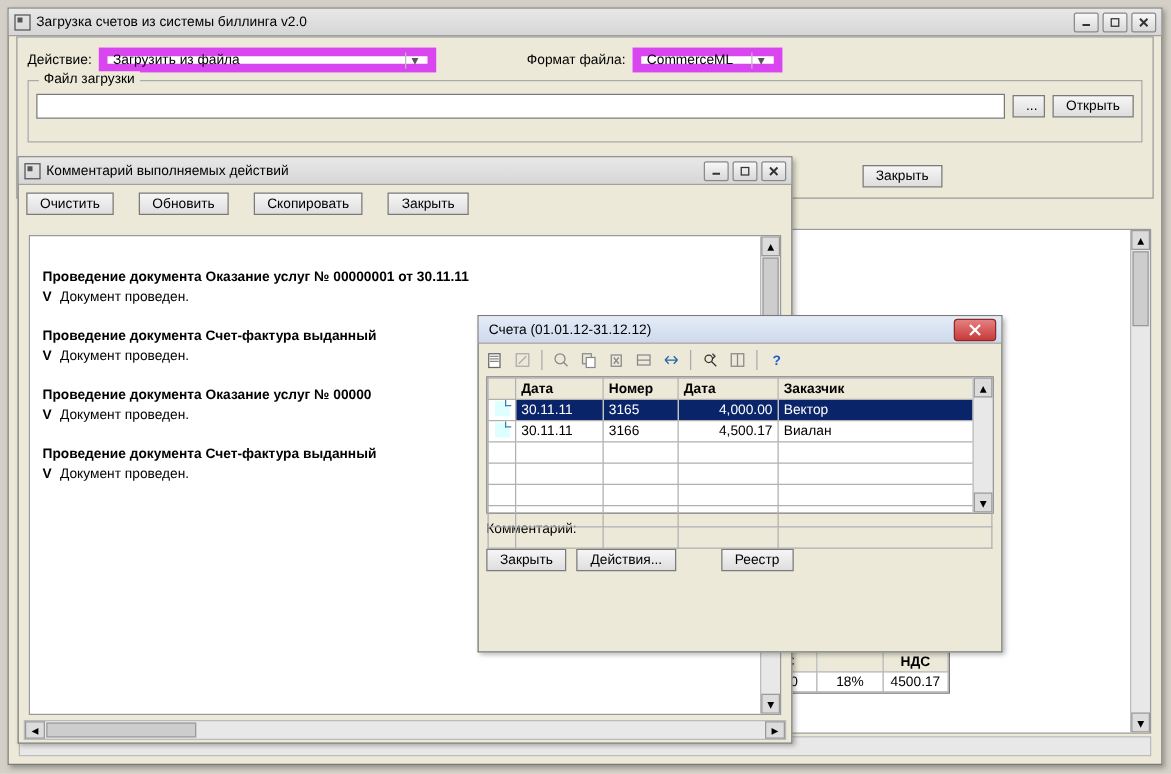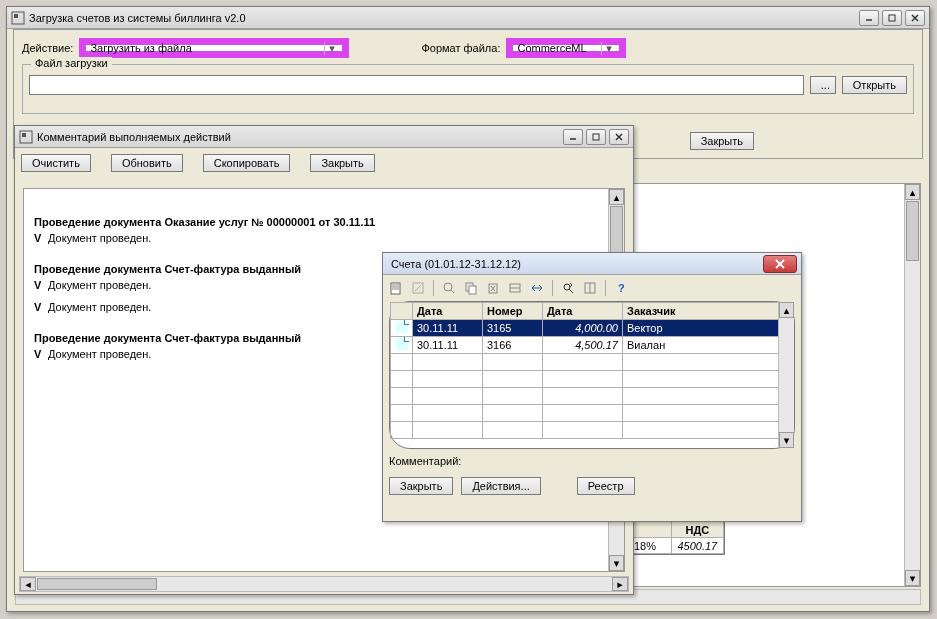--- a/index.html
+++ b/index.html
@@ -49,21 +49,21 @@
 
   
   .gridtoolbar { display:flex; gap:4px; padding:4px; align-items:center; }
   .gridtoolbar .tbtn { width:18px; height:18px; border:1px solid transparent; display:flex; align-items:center; justify-content:center; cursor:pointer; }
   .gridtoolbar .sep { width:1px; height:16px; background:#aaa; margin:0 2px; }
   .grid { border:1px solid #7a7a7a; background:#fff; margin:0 6px; position:relative; }
   table { border-collapse: collapse; width: 100%; table-layout: fixed; }
   th, td { border: 1px solid #b0b0b0; padding: 1px 4px; height: 17px; overflow:hidden; white-space:nowrap; }
   th { background: #ece9d8; font-weight: bold; text-align: left; }
   td.iconcell { width: 20px; text-align:center; padding:0;}
-  td.num { text-align: right; font-style: italic; }
+  td.num { text-align: right; }
   tr.sel td { background: #0a246a; color: #fff; }
   tr.sel td.iconcell { background:#fff; color:#000; }
   .gridfooter { padding: 6px; }
   .gridbtns { display:flex; gap:8px; padding: 4px 6px 8px 6px; }
 
   
   .peekgrid { position:absolute; border:1px solid #7a7a7a; background:#fff; }
   .peekgrid th, .peekgrid td { border:1px solid #b0b0b0; padding:1px 4px; height:16px; font-size:11px; text-align:center; }
   .peekgrid th { background:#ece9d8; font-weight:bold; }
 
@@ -142,21 +142,21 @@
       <div class="arr" style="top:0">▴</div>
       <div class="thumb" style="top:17px; height:60px;"></div>
       <div class="arr" style="bottom:0">▾</div>
     </div>
   </div>
   <div class="main-hscroll">
     <div class="thumb" style="left:1px; width:60px;"></div>
   </div>
 </div>
 
-<div class="peekgrid" style="left:565px; top:520px; width:160px;">
+<div class="peekgrid" style="left:600px; top:520px; width:160px;">
   <table>
     <tbody>
         <tr>
       <th>ДС</th>
       <th></th>
       <th>НДС</th>
     </tr>
     <tr>
       <td class="num">3.70</td>
       <td>18%</td>
@@ -199,20 +199,21 @@
     <button class="btn">Обновить</button>
     <button class="btn">Скопировать</button>
     <button class="btn">Закрыть</button>
   </div>
   <div class="logwrap">
     <div class="logbody" id="logbody">
         <div class="loghdr">Проведение документа Оказание услуг № 00000001 от 30.11.11</div>
         <div class="logline"><span class="chk">V</span>Документ проведен.</div>
         <div class="loghdr">Проведение документа Счет-фактура выданный</div>
         <div class="logline"><span class="chk">V</span>Документ проведен.</div>
+        <div class="loghdr">Проведение документа Оказание услуг № 00000</div>
         <div class="logline"><span class="chk">V</span>Документ проведен.</div>
         <div class="loghdr">Проведение документа Счет-фактура выданный</div>
         <div class="logline"><span class="chk">V</span>Документ проведен.</div>
       </div>
     <div class="vscroll">
       <div class="arr" style="top:0">▴</div>
       <div class="thumb" style="top:17px; height:130px;"></div>
       <div class="arr" style="bottom:0">▾</div>
     </div>
   </div>
@@ -293,21 +294,21 @@
         </svg>
       </div>
     <div class="sep"></div>
     <div class="tbtn">
         <svg width="14" height="14" viewBox="0 0 14 14">
           <text x="4" y="11" font-size="11" fill="#2255cc" font-weight="bold">?</text>
         </svg>
       </div>
   </div>
 
-  <div class="grid" style="height:148px;border-radius:21px;">
+  <div class="grid" style="height:110px;">
     <table>
       <colgroup>
           <col style="width:22px">
           <col style="width:70px">
           <col style="width:60px">
           <col style="width:80px">
           <col>
         </colgroup>
       <thead>
         <tr>

